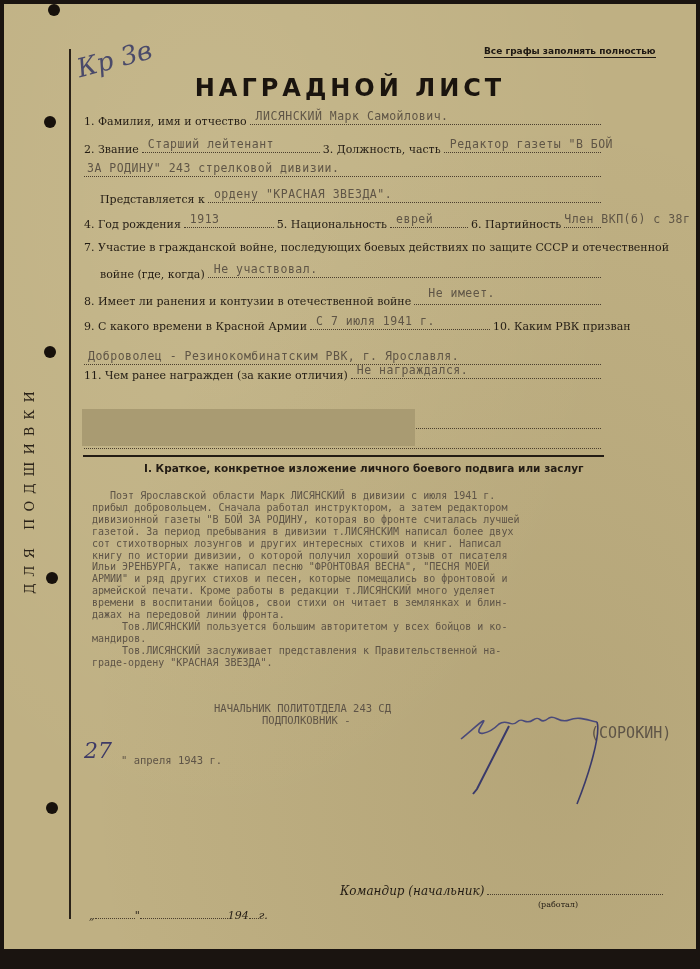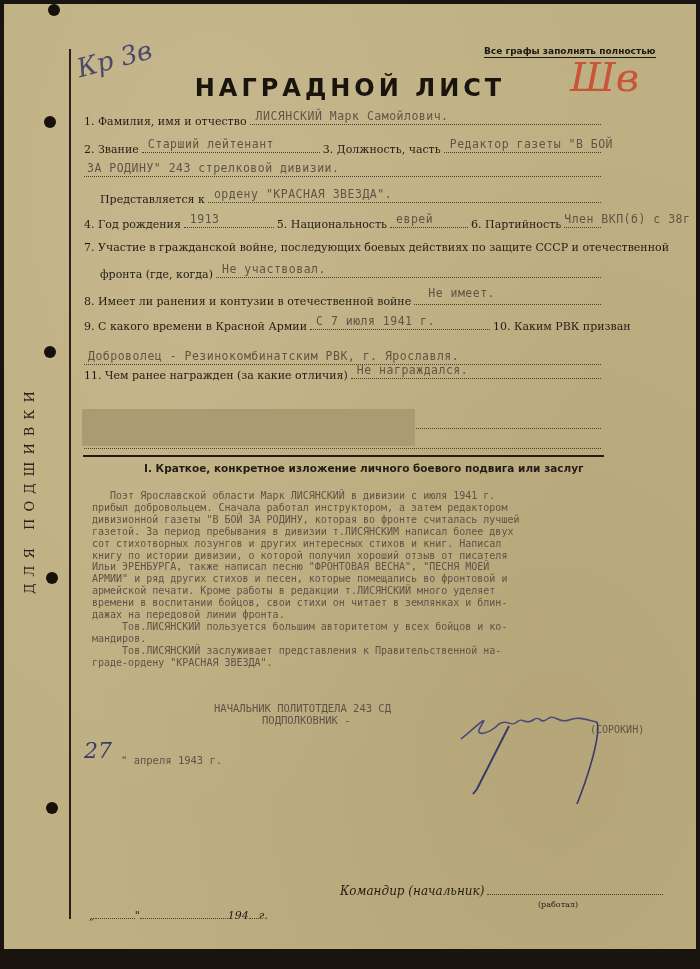--- a/index.html
+++ b/index.html
@@ -42,21 +42,21 @@
     font-size: 10.5px; color: #231c14;
   }
   .narrative {
     position: absolute; left: 88px; top: 478px; width: 605px;
     font-family: "DejaVu Sans Mono", monospace; font-size: 10px; line-height: 11.9px; color: #5e5447; white-space: pre; margin-top: 8px;
   }
   .sig-block {
     position: absolute; left: 210px; top: 698px; font-family: "DejaVu Sans Mono", monospace;
     font-size: 10.5px; color: #5e5447; line-height: 12px; white-space: pre;
   }
-  .sig-name { position: absolute; left: 586px; top: 720px; font-family: "DejaVu Sans Mono", monospace; font-size: 10px; color: #5e5447; text-align: center; }
+  .sig-name { position: absolute; left: 586px; top: 720px; font-family: "DejaVu Sans Mono", monospace; font-size: 15px; color: #5e5447; text-align: center; }
   .signature { position: absolute; left: 455px; top: 700px; width: 160px; height: 105px; }
   .date-typed { position: absolute; left: 117px; top: 750px; font-family: "DejaVu Sans Mono", monospace; font-size: 10.5px; color: #5e5447; }
   .date-hand { position: absolute; left: 80px; top: 734px; font-family: "DejaVu Serif", serif; font-style: italic; font-size: 22px; color: #3e3a66; }
   .commander {
     position: absolute; left: 336px; top: 880px; font-family: "DejaVu Serif", serif; font-style: italic; font-size: 12px; color: #231c14;
     display: flex; align-items: baseline; width: 326px;
   }
   .commander .fill { height: 10px; }
   .rank-caption { position: absolute; left: 534px; top: 896px; font-size: 8px; color: #231c14; }
   .bottom-date { position: absolute; left: 85px; top: 905px; font-family: "DejaVu Serif", serif; font-style: italic; font-size: 11px; color: #231c14; display: flex; align-items: baseline; }
@@ -70,21 +70,20 @@
   <div class="hole" style="left:44px;top:0px;"></div>
   <div class="hole" style="left:40px;top:112px;"></div>
   <div class="hole" style="left:40px;top:342px;"></div>
   <div class="hole" style="left:42px;top:568px;"></div>
   <div class="hole" style="left:42px;top:798px;"></div>
 
   <div class="margin-line"></div>
   <div class="spine-label">ДЛЯ ПОДШИВКИ</div>
 
   <div class="hand-blue" style="left:72px;top:40px;font-size:26px;transform:rotate(-15deg);">Кр 3в</div>
-  <div class="hand-red" style="left:566px;top:50px;">Шв</div>
 
   <div class="top-note">Все графы заполнять полностью</div>
   <div class="title">НАГРАДНОЙ ЛИСТ</div>
 
   <div class="row" style="top:108px;text-align:center;">
     <span class="lbl">1. Фамилия, имя и отчество</span>
     <span class="fill">
         <span class="typed">ЛИСЯНСКИЙ Марк Самойлович.</span>
       </span>
   </div>
@@ -124,21 +123,21 @@
     <span class="lbl">6. Партийность</span>
     <span class="fill">
         <span class="typed" style="left:0;">Член ВКП(б) с 38г</span>
       </span>
   </div>
 
   <div class="row" style="top:237px;">
     <span class="lbl">7. Участие в гражданской войне, последующих боевых действиях по защите СССР и отечественной</span>
   </div>
   <div class="row" style="top:261px;left:96px;">
-    <span class="lbl">фронта (где, когда)</span>
+    <span class="lbl">войне (где, когда)</span>
     <span class="fill">
         <span class="typed">Не участвовал.</span>
       </span>
   </div>
 
   <div class="row" style="top:288px;">
     <span class="lbl">8. Имеет ли ранения и контузии в отечественной войне</span>
     <span class="fill">
         <span class="typed" style="left:14px;bottom:4px;">Не имеет.</span>
       </span>

